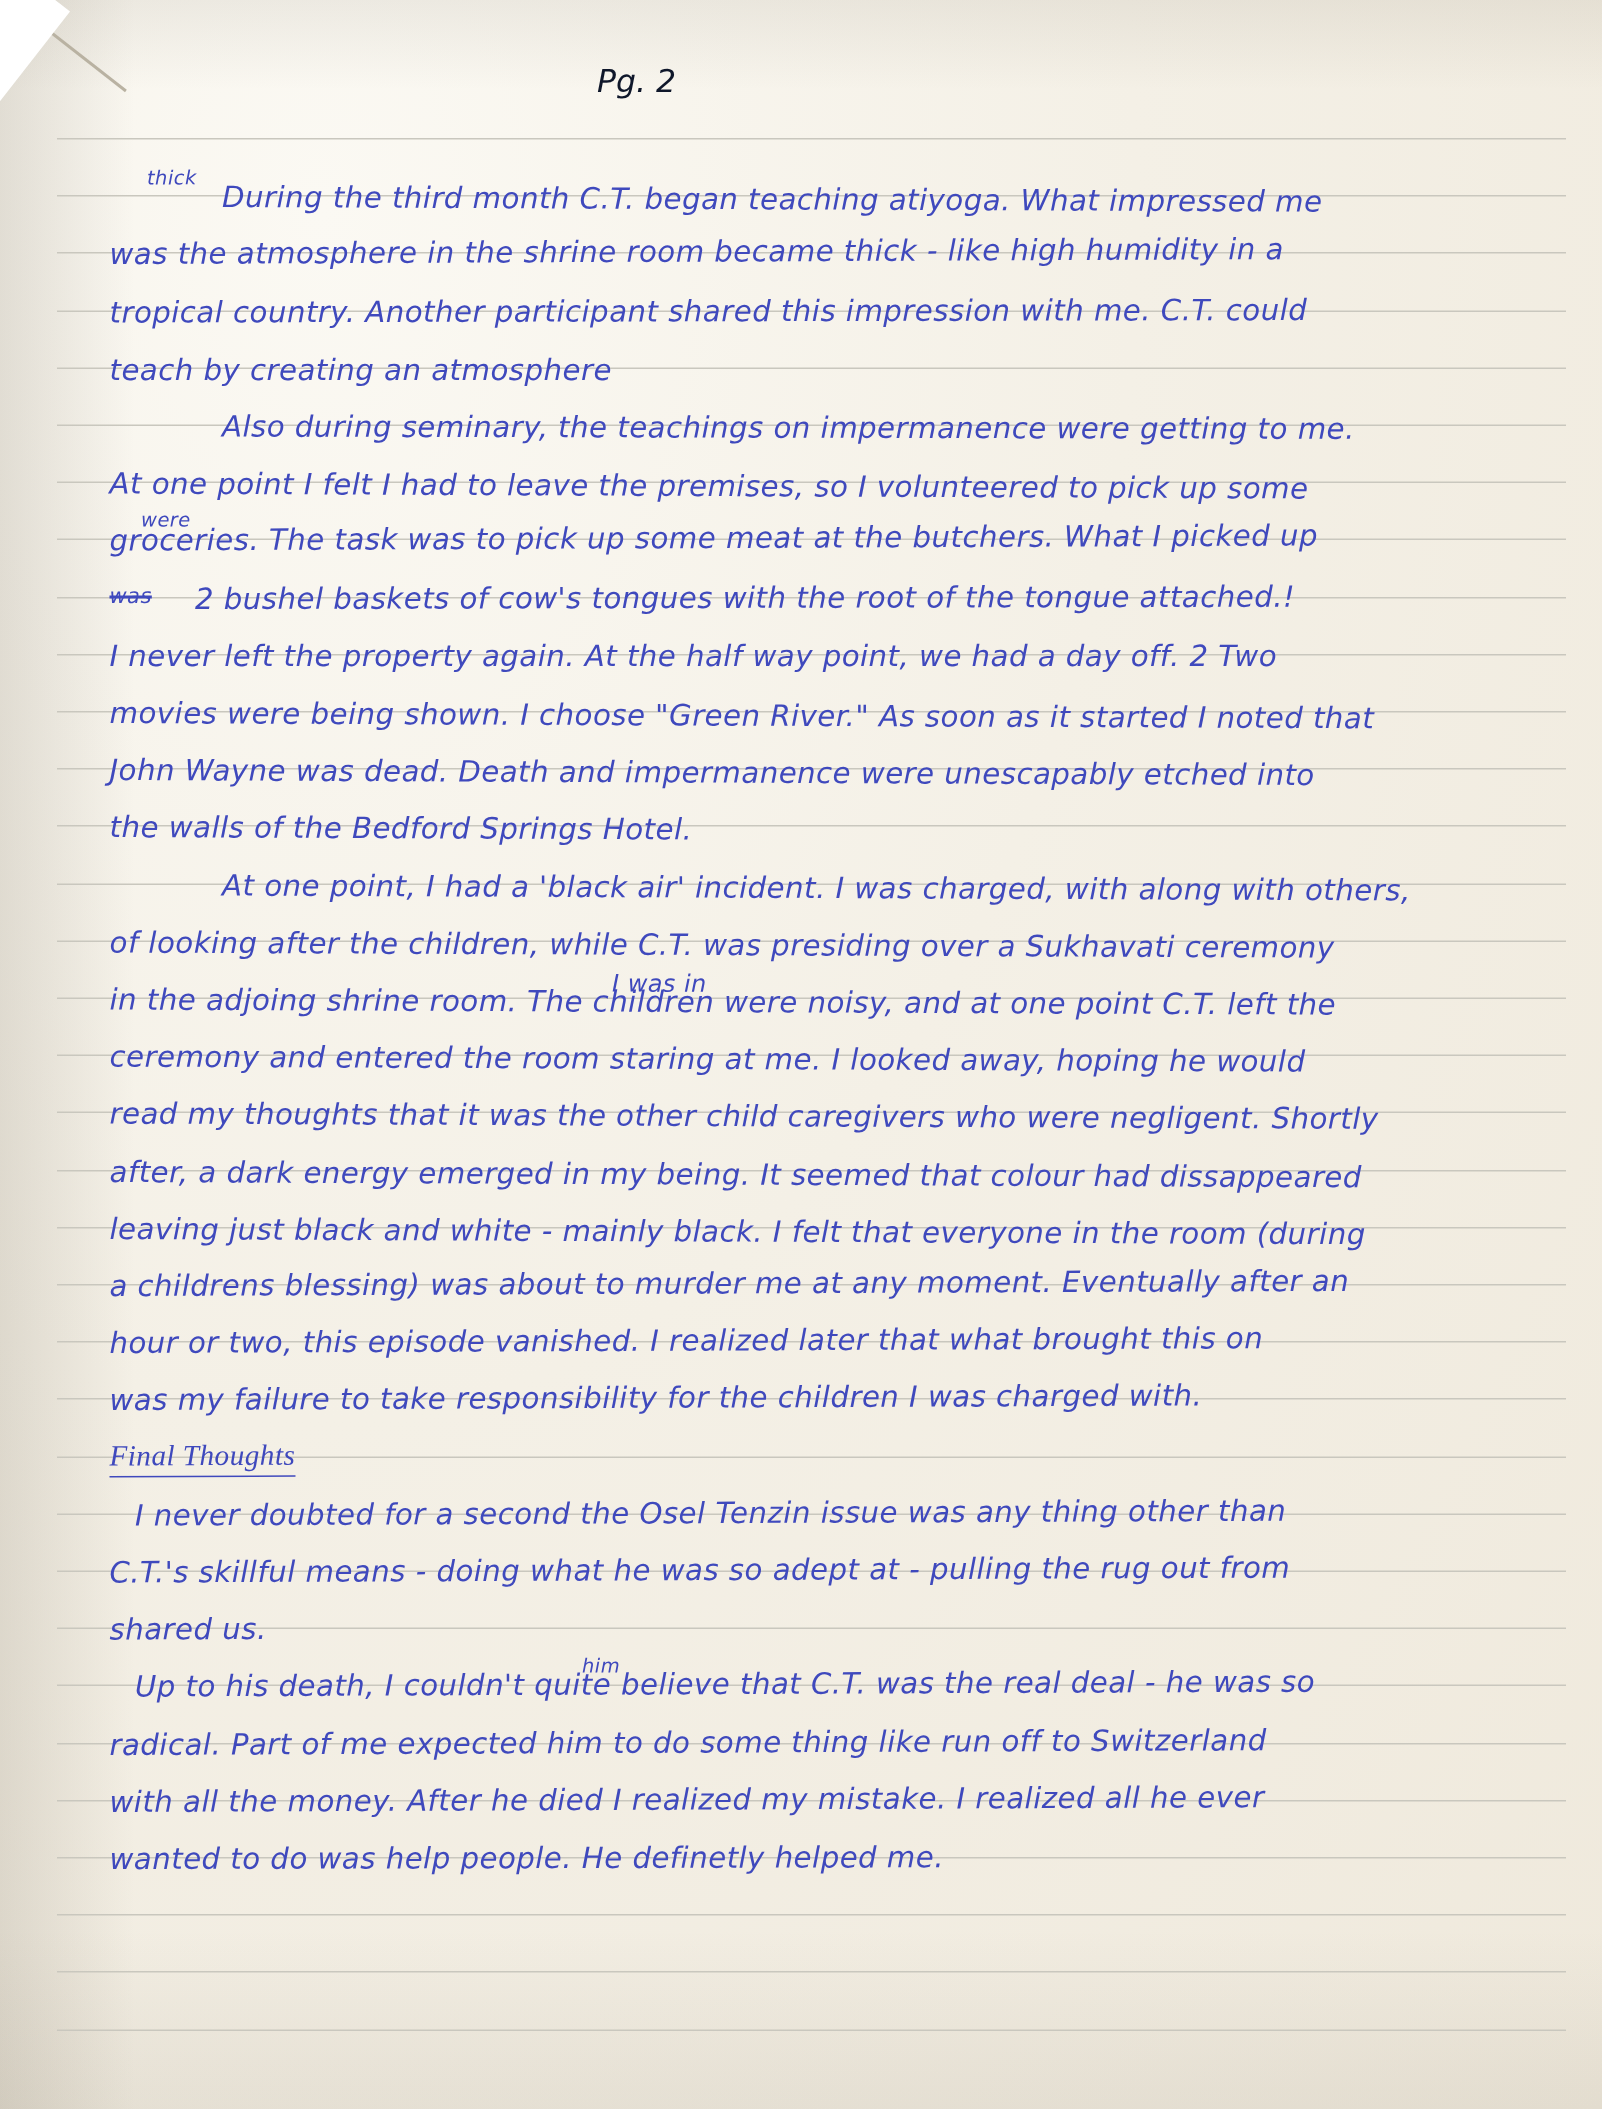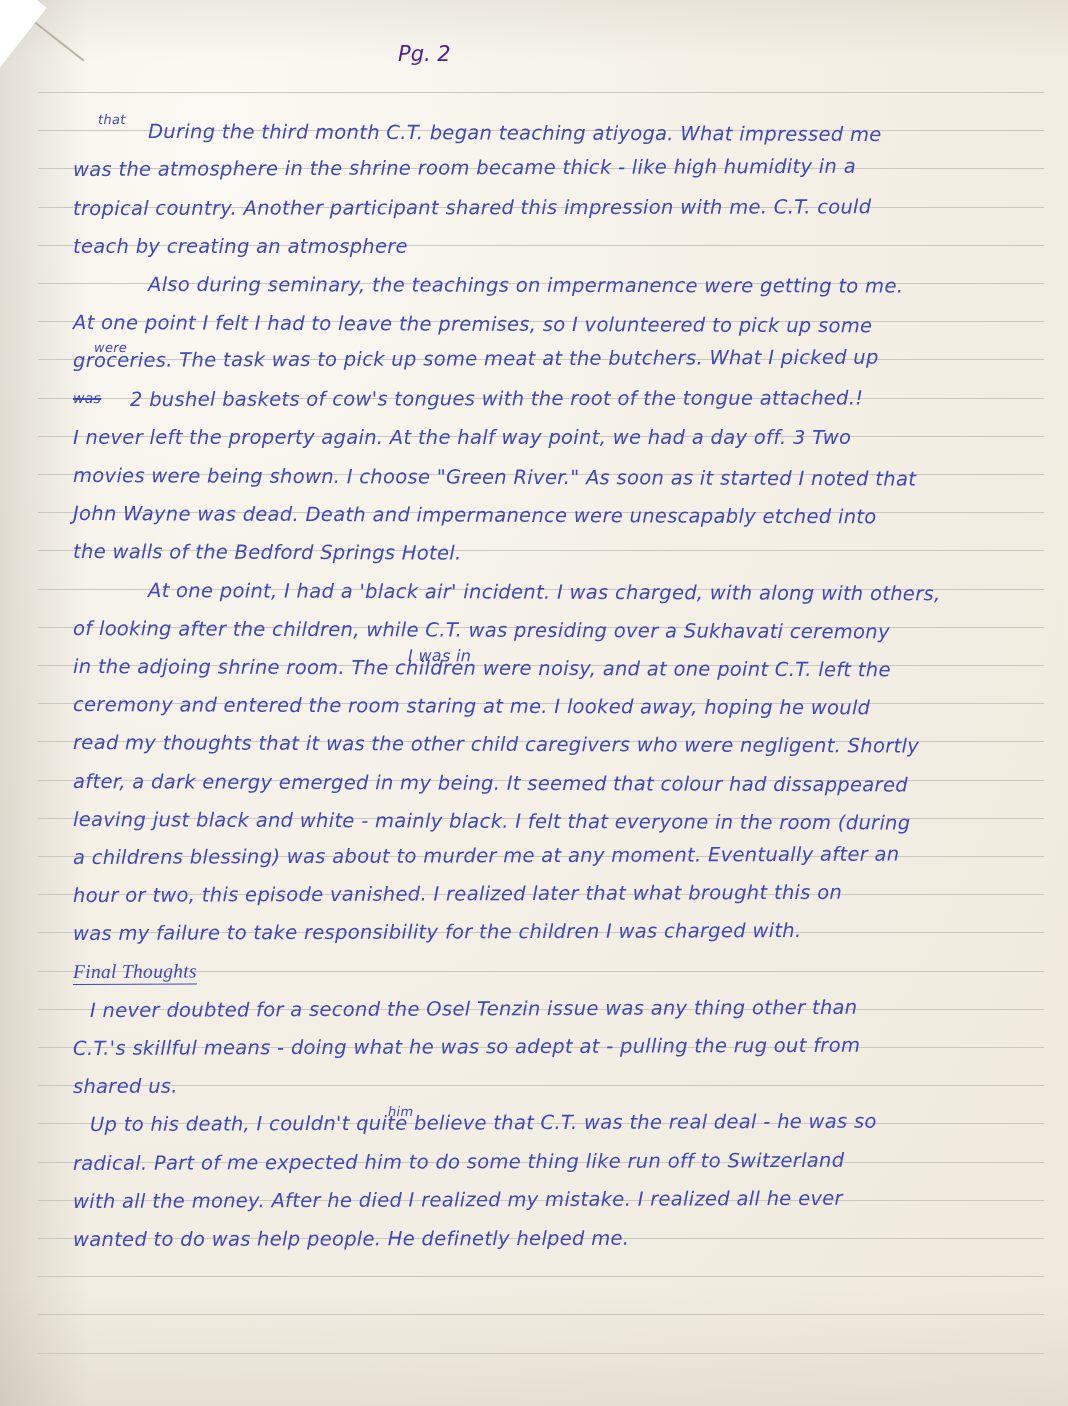--- a/index.html
+++ b/index.html
@@ -100,21 +100,21 @@
     letter-spacing: 0.3px;
     white-space: nowrap;
     transform-origin: left bottom;
   }
   .page-number {
     position: absolute;
     left: 398px;
     top: 42px;
     font-size: 21px;
     font-style: italic;
-    color: #4c1d95;
+    color: #0f172a;
     font-family: "DejaVu Sans", sans-serif;
   }
   .strike {
     text-decoration: line-through;
     text-decoration-thickness: 1.5px;
   }
   .heading-underline {
     border-bottom: 1.5px solid #3f49bd;
     padding-bottom: 1px;
   }
@@ -163,31 +163,31 @@
       <div class="rule" style="top: 1069.6px;"></div>
       <div class="rule" style="top: 1107.8px;"></div>
       <div class="rule" style="top: 1146px;"></div>
       <div class="rule" style="top: 1184.2px;"></div>
       <div class="rule" style="top: 1222.4px;"></div>
       <div class="rule" style="top: 1260.6px;"></div>
     </div>
 
   <div class="ink" id="ink">
       <div class="hw" style="left: 148px; top: 120.2px; transform: rotate(0.24deg);">During the third month C.T. began teaching atiyoga. What impressed me</div>
-      <div class="hw" style="left: 98px; top: 112.2px; font-size: 13px; transform: rotate(-0.24deg);">that</div>
+      <div class="hw" style="left: 98px; top: 112.2px; font-size: 13px; transform: rotate(-0.24deg);">thick</div>
       <div class="hw" style="left: 73px; top: 158.4px; transform: rotate(-0.24deg);">was the atmosphere in the shrine room became thick - like high humidity in a</div>
       <div class="hw" style="left: 73px; top: 196.6px; transform: rotate(-0.12deg);">tropical country. Another participant shared this impression with me. C.T. could</div>
       <div class="hw" style="left: 73px; top: 234.8px; transform: rotate(0deg);">teach by creating an atmosphere</div>
       <div class="hw" style="left: 148px; top: 273px; transform: rotate(0.12deg);">Also during seminary, the teachings on impermanence were getting to me.</div>
       <div class="hw" style="left: 73px; top: 311.2px; transform: rotate(0.24deg);">At one point I felt I had to leave the premises, so I volunteered to pick up some</div>
       <div class="hw" style="left: 73px; top: 349.4px; transform: rotate(-0.24deg);">groceries. The task was to pick up some meat at the butchers. What I picked up</div>
       <div class="hw" style="left: 78px; top: 340.4px; font-size: 13px; transform: rotate(-0.12deg); margin-left: 16px;">were</div>
       <div class="hw strike" style="left: 73px; top: 389.6px; font-size: 14px; transform: rotate(-0.12deg);">was</div>
       <div class="hw" style="left: 130px; top: 387.6px; transform: rotate(-0.12deg);">2 bushel baskets of cow's tongues with the root of the tongue attached.!</div>
-      <div class="hw" style="left: 73px; top: 425.8px; transform: rotate(0deg);">I never left the property again. At the half way point, we had a day off. 3 Two</div>
+      <div class="hw" style="left: 73px; top: 425.8px; transform: rotate(0deg);">I never left the property again. At the half way point, we had a day off. 2 Two</div>
       <div class="hw" style="left: 73px; top: 464px; transform: rotate(0.24deg);">movies were being shown. I choose "Green River." As soon as it started I noted that</div>
       <div class="hw" style="left: 73px; top: 502.2px; transform: rotate(0.24deg);">John Wayne was dead. Death and impermanence were unescapably etched into</div>
       <div class="hw" style="left: 73px; top: 540.4px; transform: rotate(0.24deg);">the walls of the Bedford Springs Hotel.</div>
       <div class="hw" style="left: 148px; top: 578.6px; transform: rotate(0.24deg);">At one point, I had a 'black air' incident. I was charged, with along with others,</div>
       <div class="hw" style="left: 73px; top: 616.8px; transform: rotate(0.24deg);">of looking after the children, while C.T. was presiding over a Sukhavati ceremony</div>
       <div class="hw" style="left: 73px; top: 655px; transform: rotate(0.24deg);">in the adjoing shrine room. The children were noisy, and at one point C.T. left the</div>
       <div class="hw" style="left: 408px; top: 646px; font-size: 16px; transform: rotate(0.24deg);">I was in</div>
       <div class="hw" style="left: 73px; top: 693.2px; transform: rotate(0.24deg);">ceremony and entered the room staring at me. I looked away, hoping he would</div>
       <div class="hw" style="left: 73px; top: 731.4px; transform: rotate(0.24deg);">read my thoughts that it was the other child caregivers who were negligent. Shortly</div>
       <div class="hw" style="left: 73px; top: 769.6px; transform: rotate(0.24deg);">after, a dark energy emerged in my being. It seemed that colour had dissappeared</div>

